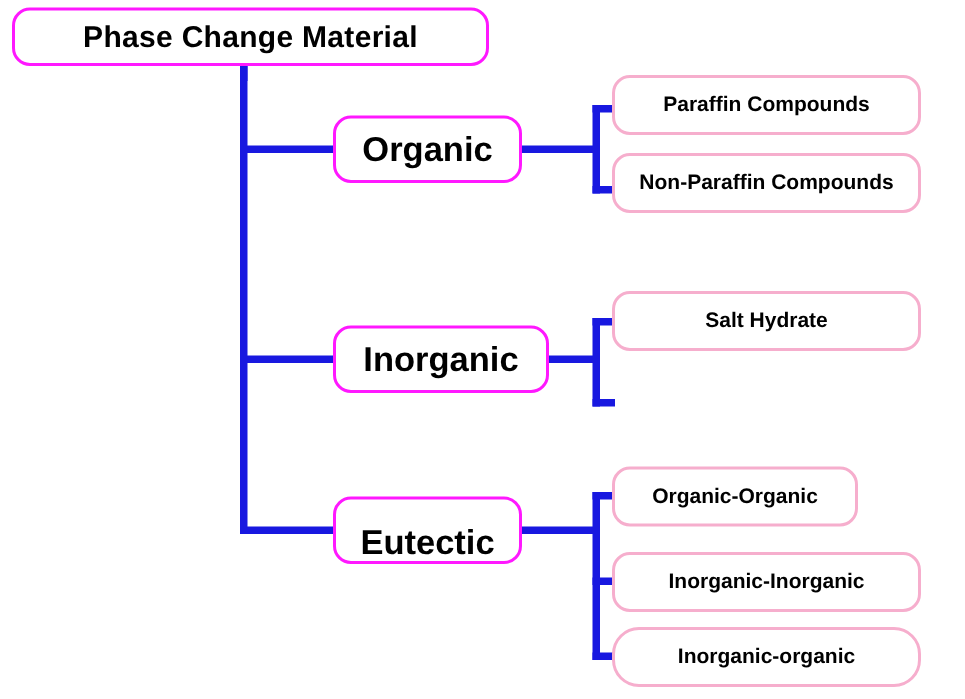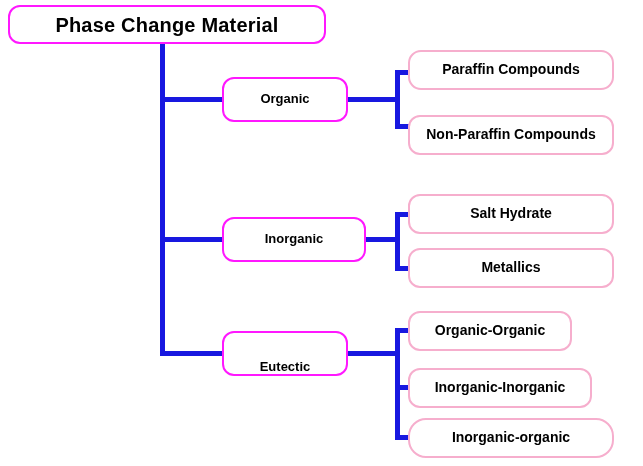--- a/index.html
+++ b/index.html
@@ -34,21 +34,21 @@
   .node-root {
     border: 2px solid #ff18ff;
     border-radius: 12px;
     font-size: 20px;
     font-weight: bold;
     letter-spacing: 0.2px;
   }
   .node-level1 {
     border: 2px solid #ff18ff;
     border-radius: 12px;
-    font-size: 13px;
+    font-size: 23px;
     font-weight: bold;
   }
   .node-leaf {
     border: 2px solid #f6aecd;
     border-radius: 12px;
     font-size: 14px;
     font-weight: bold;
   }
   .node-leaf.thin {
     font-weight: bold;
@@ -100,41 +100,38 @@
   </div>
 
   <div class="node node-level1" style="left:222px; top:217px; width:144px; height:45px;">
     <span>Inorganic</span>
   </div>
 
   <div class="node node-level1" style="left:222px; top:331px; width:126px; height:45px;align-items:flex-end;">
     <span>Eutectic</span>
   </div>
 
-  <div class="node node-leaf" style="left:408px; top:50px; width:206px; height:40px;border-radius:13px;">
+  <div class="node node-leaf" style="left:408px; top:50px; width:206px; height:40px;">
     <span>Paraffin Compounds</span>
   </div>
 
-  <div class="node node-leaf" style="left:408px; top:115px; width:206px; height:40px;">
+  <div class="node node-leaf" style="left:408px; top:102px; width:206px; height:40px;">
     <span>Non-Paraffin Compounds</span>
   </div>
 
   <div class="node node-leaf" style="left:408px; top:194px; width:206px; height:40px;">
     <span>Salt Hydrate</span>
   </div>
 
-  <div class="node node-leaf" style="left:408px; top:248px; width:206px; height:40px;">
-    <span>Metallics</span>
-  </div>
 
   <div class="node node-leaf" style="left:408px; top:311px; width:164px; height:40px;">
     <span>Organic-Organic</span>
   </div>
 
-  <div class="node node-leaf" style="left:408px; top:368px; width:184px; height:40px;">
+  <div class="node node-leaf" style="left:408px; top:368px; width:206px; height:40px;">
     <span>Inorganic-Inorganic</span>
   </div>
 
   <div class="node node-leaf thin" style="left:408px; top:418px; width:206px; height:40px;border-radius:18px;">
     <span>Inorganic-organic</span>
   </div>
 
 </div>
 
 </body></html>

